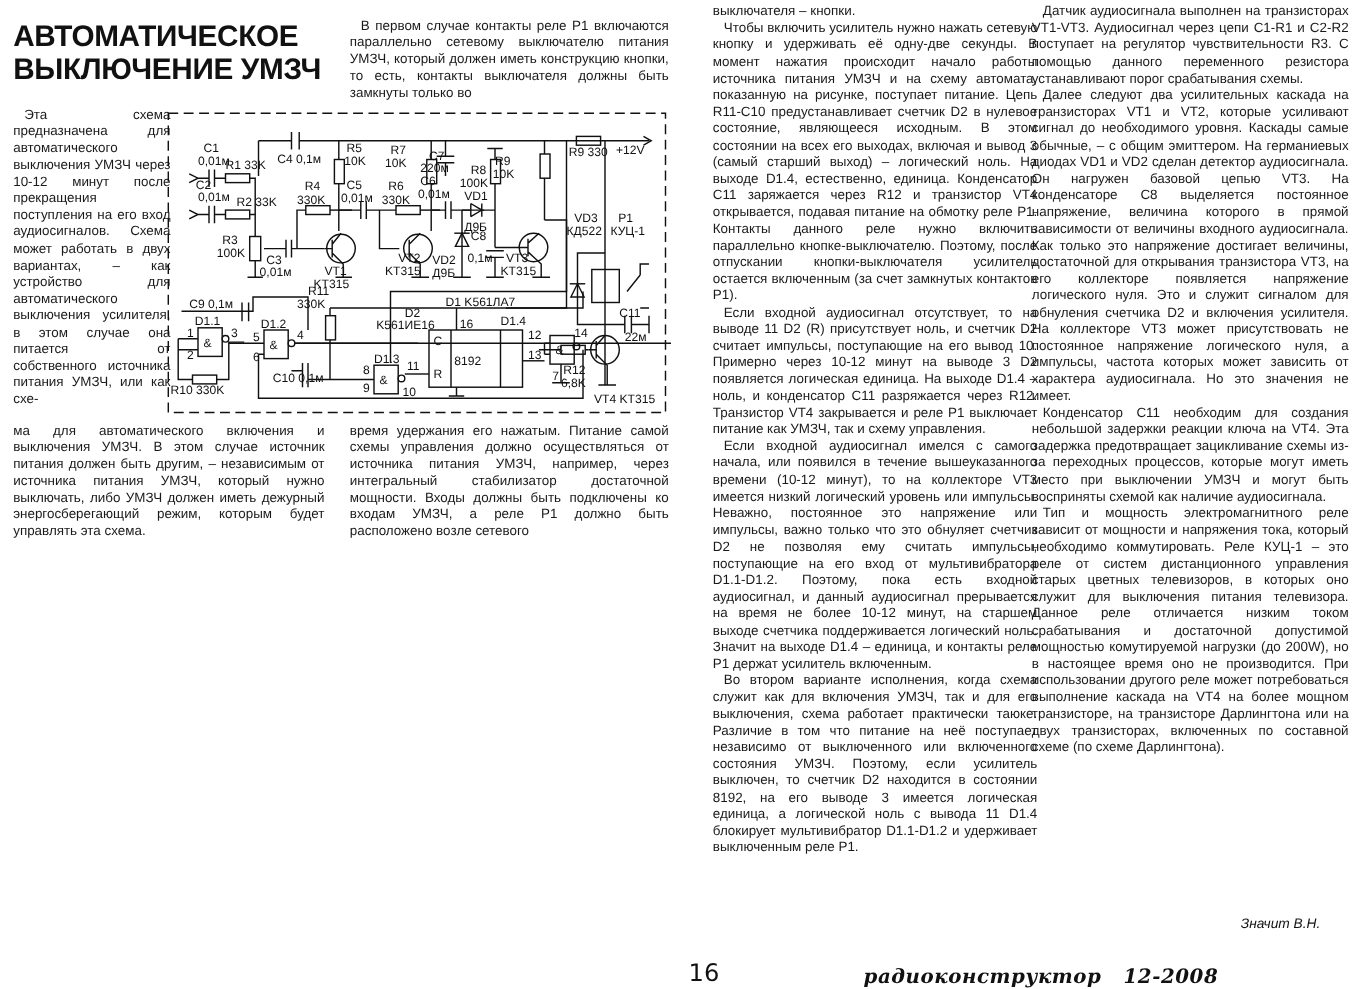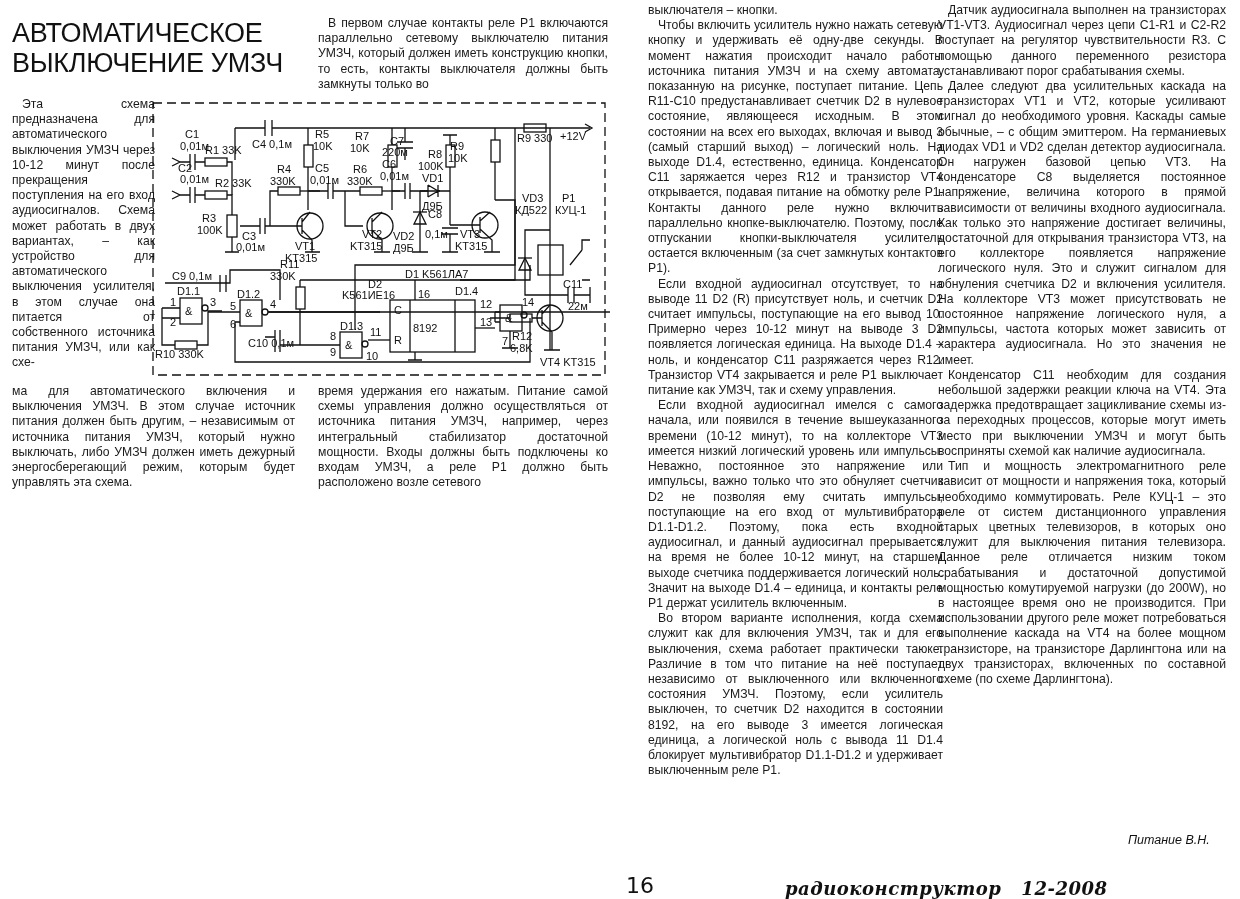--- a/index.html
+++ b/index.html
@@ -1,18 +1,18 @@
 <!DOCTYPE html>
 <html><head>
 <meta charset="utf-8">
 <style>
   html, body { margin:0; padding:0; background:#fff; }
   body { width:1240px; height:899px; position:relative; overflow:hidden; color:#111;
          font-family:"Liberation Sans", "DejaVu Sans", sans-serif; }
-  .title { position:absolute; left:12px; top:18px; font-size:27px; line-height:30px; font-weight:normal;
+  .title { position:absolute; left:12px; top:18px; font-size:27px; line-height:30px; font-weight:bold;
            letter-spacing:-0.3px; color:#111; }
   .col { position:absolute; font-size:12.2px; line-height:15.2px; text-align:justify; color:#1a1a1a; }
   .col p { margin:0; text-indent:10px; }
   .col p.cont { text-indent:0; }
   #col1a { left:12px; top:97px; width:143px; }
   #col1b { left:12px; top:384px; width:283px; }
   #col2a { left:318px; top:16px; width:290px; }
   #col2b { left:318px; top:384px; width:290px; }
   #col3 { left:648px; top:3px; width:295px; }
   #col4 { left:938px; top:3px; width:288px; }
@@ -51,21 +51,21 @@
   <p>Если входной аудиосигнал имелся с самого начала, или появился в течение вышеуказанного времени (10-12 минут), то на коллекторе VT3 имеется низкий логический уровень или импульсы. Неважно, постоянное это напряжение или импульсы, важно только что это обнуляет счетчик D2 не позволяя ему считать импульсы, поступающие на его вход от мультивибратора D1.1-D1.2. Поэтому, пока есть входной аудиосигнал, и данный аудиосигнал прерывается на время не более 10-12 минут, на старшем выходе счетчика поддерживается логический ноль. Значит на выходе D1.4 – единица, и контакты реле Р1 держат усилитель включенным.</p>
   <p>Во втором варианте исполнения, когда схема служит как для включения УМЗЧ, так и для его выключения, схема работает практически таюке. Различие в том что питание на неё поступает независимо от выключенного или включенного состояния УМЗЧ. Поэтому, если усилитель выключен, то счетчик D2 находится в состоянии 8192, на его выводе 3 имеется логическая единица, а логической ноль с вывода 11 D1.4 блокирует мультивибратор D1.1-D1.2 и удерживает выключенным реле Р1.</p>
 </div>
 <div class="col" id="col4">
   <p>Датчик аудиосигнала выполнен на транзисторах VT1-VT3. Аудиосигнал через цепи С1-R1 и С2-R2 поступает на регулятор чувствительности R3. С помощью данного переменного резистора устанавливают порог срабатывания схемы.</p>
   <p>Далее следуют два усилительных каскада на транзисторах VT1 и VT2, которые усиливают сигнал до необходимого уровня. Каскады самые обычные, – с общим эмиттером. На германиевых диодах VD1 и VD2 сделан детектор аудиосигнала. Он нагружен базовой цепью VT3. На конденсаторе С8 выделяется постоянное напряжение, величина которого в прямой зависимости от величины входного аудиосигнала. Как только это напряжение достигает величины, достаточной для открывания транзистора VT3, на его коллекторе появляется напряжение логического нуля. Это и служит сигналом для обнуления счетчика D2 и включения усилителя. На коллекторе VT3 может присутствовать не постоянное напряжение логического нуля, а импульсы, частота которых может зависить от характера аудиосигнала. Но это значения не имеет.</p>
   <p>Конденсатор С11 необходим для создания небольшой задержки реакции ключа на VT4. Эта задержка предотвращает зацикливание схемы из-за переходных процессов, которые могут иметь место при выключении УМЗЧ и могут быть восприняты схемой как наличие аудиосигнала.</p>
   <p>Тип и мощность электромагнитного реле зависит от мощности и напряжения тока, который необходимо коммутировать. Реле КУЦ-1 – это реле от систем дистанционного управления старых цветных телевизоров, в которых оно служит для выключения питания телевизора. Данное реле отличается низким током срабатывания и достаточной допустимой мощностью комутируемой нагрузки (до 200W), но в настоящее время оно не производится. При использовании другого реле может потребоваться выполнение каскада на VT4 на более мощном транзисторе, на транзисторе Дарлингтона или на двух транзисторах, включенных по составной схеме (по схеме Дарлингтона).</p>
 </div>
 
-<div class="author">Питание В.Н.</div>
+<div class="author">Значит В.Н.</div>
 <div class="pagenum">16</div>
 <div class="journal">
   <span>радиоконструктор</span><span class="date">12-2008</span>
 </div>
 
 <svg id="schem" viewBox="0 0 460 280" xmlns="http://www.w3.org/2000/svg">
   <g stroke="#111" stroke-width="1.3" fill="none">
 
     <rect x="3" y="3" width="452" height="272" stroke-dasharray="9,5"></rect>
 

